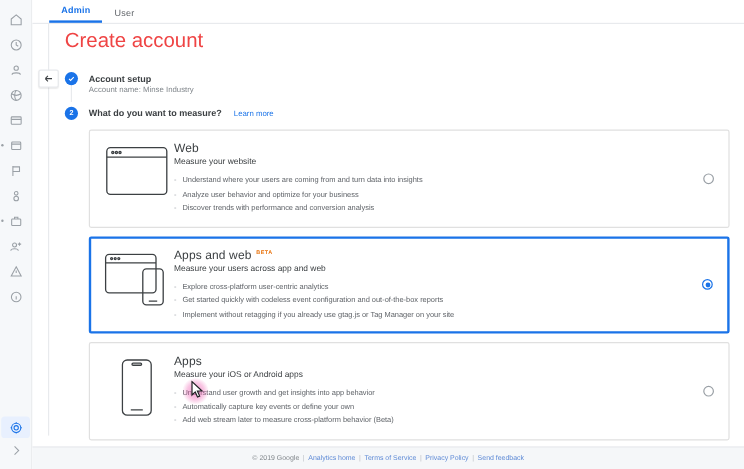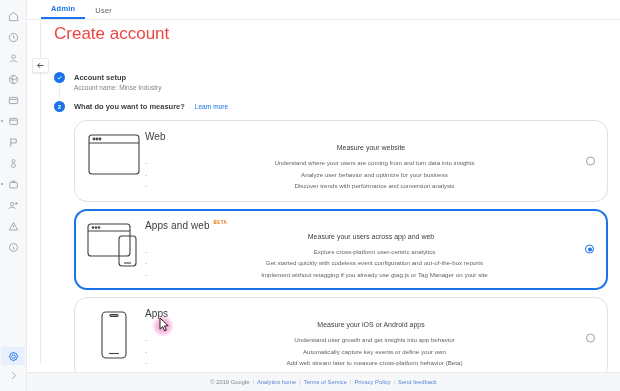--- a/index.html
+++ b/index.html
@@ -106,42 +106,41 @@
   }
   .step-bullet.done { background: #1a73e8; }
   .step-bullet.active { background: #1a73e8; }
   .step-bullet svg { width: 7px; height: 7px; }
   .step-body { margin-left: 20px; }
   .step-title { font-size: 7.5px; color: #3c4043; font-weight: bold; line-height: 11px; }
   .step-sub   { font-size: 6.5px; color: #80868b; margin-top: 1px; }
   .step-title-row { display: flex; align-items: baseline; gap: 10px; }
   .learn-more { font-size: 6.5px; color: #1a73e8; cursor: pointer; }
 
-  #step1 { margin-top: 28px; }
+  #step1 { margin-top: 16px; }
   #step2 { margin-top: 10px; }
 
   
   .step-connector {
     position: absolute; left: 5px; top: 11px; bottom: -6px;
     width: 1px; background: #e8eaed;
   }
 
   
   #cards { margin: 8px 0 0 29px; }
   .card {
     border: 1px solid #e0e0e0;
-    border-radius: 13px;
+    border-radius: 2px;
     background: #fff;
     display: flex; align-items: flex-start;
     padding: 9px 10px 9px 8px;
     margin-bottom: 7px;
     position: relative;
     cursor: pointer;
     min-height: 65px;
-    text-align: center;
   }
   .card.selected {
     border: 2px solid #1a73e8;
     padding: 8px 9px 8px 7px;
   }
   .card-illus {
     width: 62px; flex: 0 0 62px;
     display: flex; align-items: center; justify-content: center;
     padding-top: 4px;
   }

